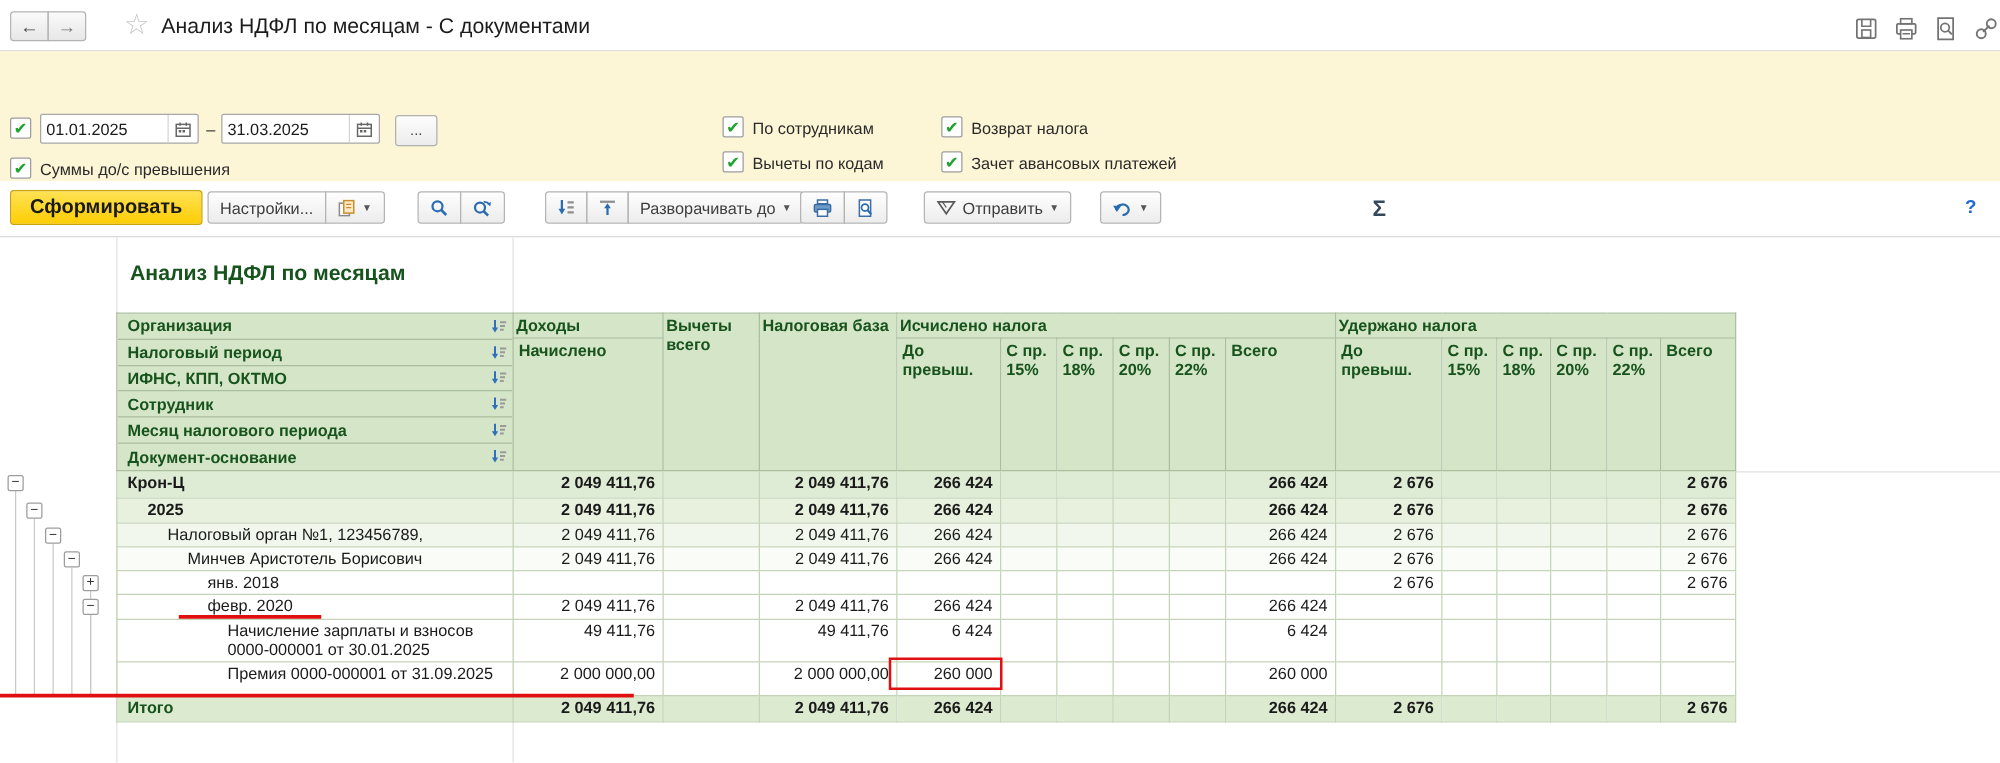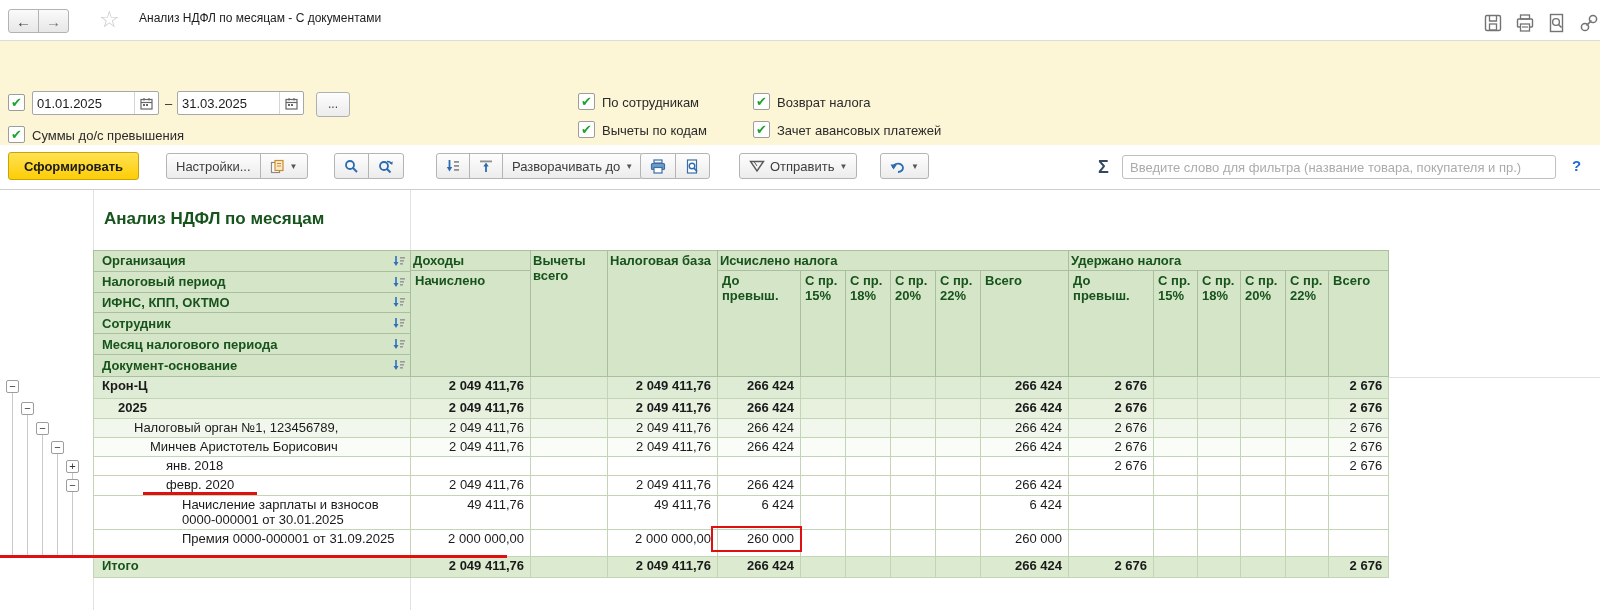--- a/index.html
+++ b/index.html
@@ -10,21 +10,21 @@
   
   #topbar { position:absolute; left:0; top:0; width:1600px; height:41px; background:#fff;
     border-bottom:1px solid #dcdcdc; }
   .navgrp { position:absolute; left:8px; top:9px; display:flex; }
   .navbtn { width:31px; height:24px; background:linear-gradient(#fafafa,#e7e7e7);
     border:1px solid #b3b3b3; display:flex; align-items:center; justify-content:center;
     font-size:15px; color:#444; }
   .navbtn.first { border-radius:3px 0 0 3px; }
   .navbtn.last  { border-radius:0 3px 3px 0; margin-left:-1px; color:#777; }
   #star { position:absolute; left:99px; top:6px; font-size:23px; color:#c6c6c6; }
-  #wintitle { position:absolute; left:139px; top:11px; font-size:12px; color:#1c1c1c; }
+  #wintitle { position:absolute; left:129px; top:11px; font-size:17px; color:#1c1c1c; }
   .topico { position:absolute; top:13px; width:20px; height:20px; }
 
   
   #filters { position:absolute; left:0; top:41px; width:1600px; height:104px; background:#fcf5d6; }
   .cb { position:absolute; width:17px; height:17px; background:#fff; border:1px solid #9d9d9d;
     border-radius:2px; display:flex; align-items:center; justify-content:center; }
   .cb .t { color:#1ea32e; font-size:13px; font-weight:bold; line-height:1; margin-top:-1px; }
   .flabel { position:absolute; font-size:13px; color:#2a2a2a; }
   .datebox { position:absolute; width:127px; height:24px; background:#fff; border:1px solid #a7a7a7;
     border-radius:2px; display:flex; align-items:center; }
@@ -48,21 +48,21 @@
   .tbtn { display:inline-flex; align-items:center; gap:5px; background:linear-gradient(#fefefe,#ececec);
     border:1px solid #b4b4b4; border-radius:3px; padding:0 9px; height:26px; font-size:13px; color:#3d3d3d; }
   .grp { position:absolute; top:8px; display:flex; }
   .grp .tbtn { border-radius:0; }
   .grp .tbtn:first-child { border-radius:3px 0 0 3px; }
   .grp .tbtn + .tbtn { margin-left:-1px; }
   .grp .tbtn:last-child { border-radius:0 3px 3px 0; }
   .grp .tbtn:only-child { border-radius:3px; }
   #btn-generate { position:absolute; left:8px; top:7px; height:28px; padding:0 15px;
     background:linear-gradient(#ffe254,#fdcd05); border:1px solid #c9a30a; border-radius:3px;
-    font-size:13px; font-weight:bold; color:#1a1a1a; display:inline-flex; align-items:center; }
+    font-size:16px; font-weight:bold; color:#1a1a1a; display:inline-flex; align-items:center; }
   .car { font-size:8px; color:#555; }
   #sigma { position:absolute; left:1098px; top:12px; font-size:18px; font-weight:bold; color:#35495e; }
   #filter-input { position:absolute; left:1122px; top:10px; width:434px; height:24px;
     border:1px solid #c0c0c0; border-radius:3px; font-size:13px; font-family:inherit;
     padding:0 7px; color:#1a1a1a; outline:0; }
   #filter-input::placeholder { color:#ababab; }
   #help { position:absolute; left:1572px; top:12px; font-size:15px; font-weight:bold; color:#1e6bd6; }
 
   
   #report { position:absolute; left:0; top:190px; width:1600px; height:420px; background:#fff; }
@@ -294,21 +294,20 @@
     <button class="tbtn">
       <svg width="16" height="13" viewBox="0 0 16 13">
         <path d="M3 8 a5 4.2 0 1 1 5 4" fill="none" stroke="#2b6cb0" stroke-width="1.8"></path>
         <polygon points="0.5,4.5 7,4.5 3.5,9.5" fill="#2b6cb0"></polygon>
       </svg>
       <span class="car">▼</span>
     </button>
   </div>
 
   <div id="sigma">Σ</div>
-  <input id="filter-input" placeholder="Введите слово для фильтра (название товара, покупателя и пр.)" style="">
   <div id="help">?</div>
 </div>
 
 <div id="report">
   <div class="guide" style="left:93px"></div>
   <div class="guide" style="left:410px"></div>
   <div class="abs" style="left:1389px;top:187px;width:211px;height:1px;background:#e0e0e0"></div>
 
   <div id="rtitle">Анализ НДФЛ по месяцам</div>
 

